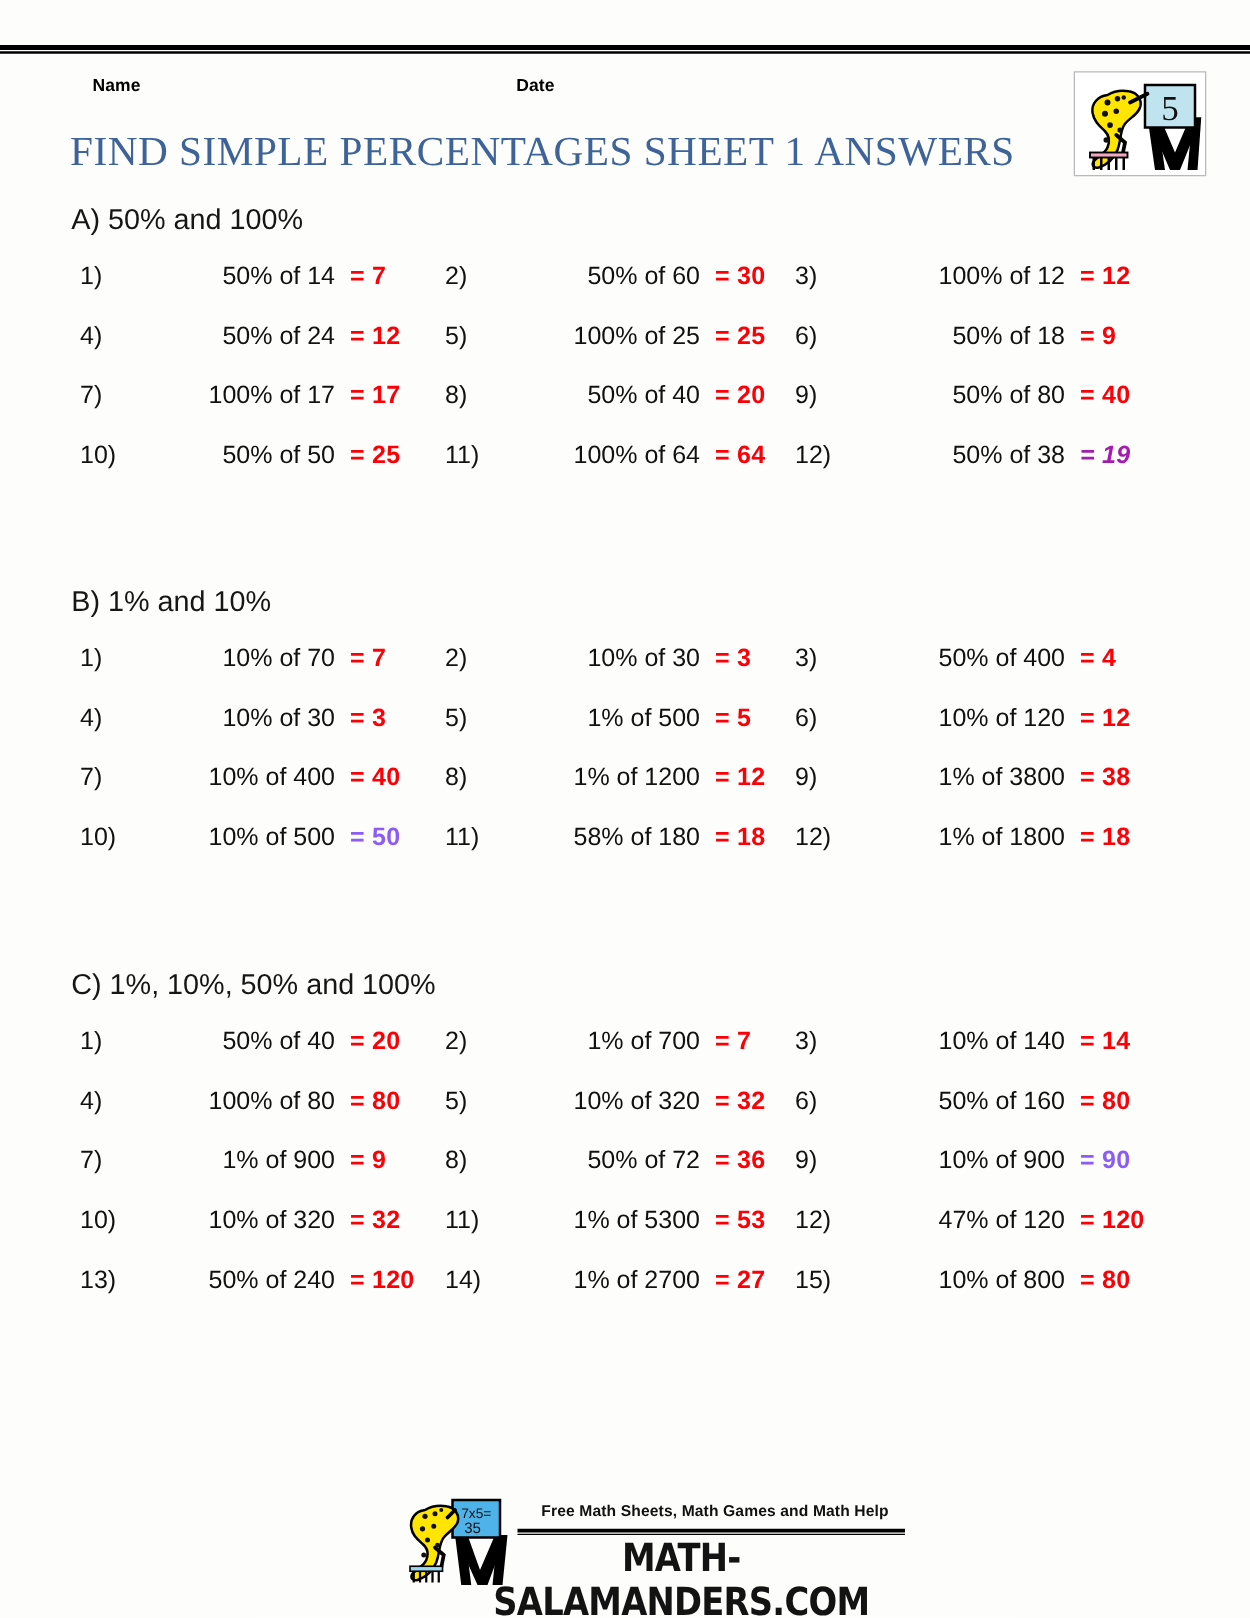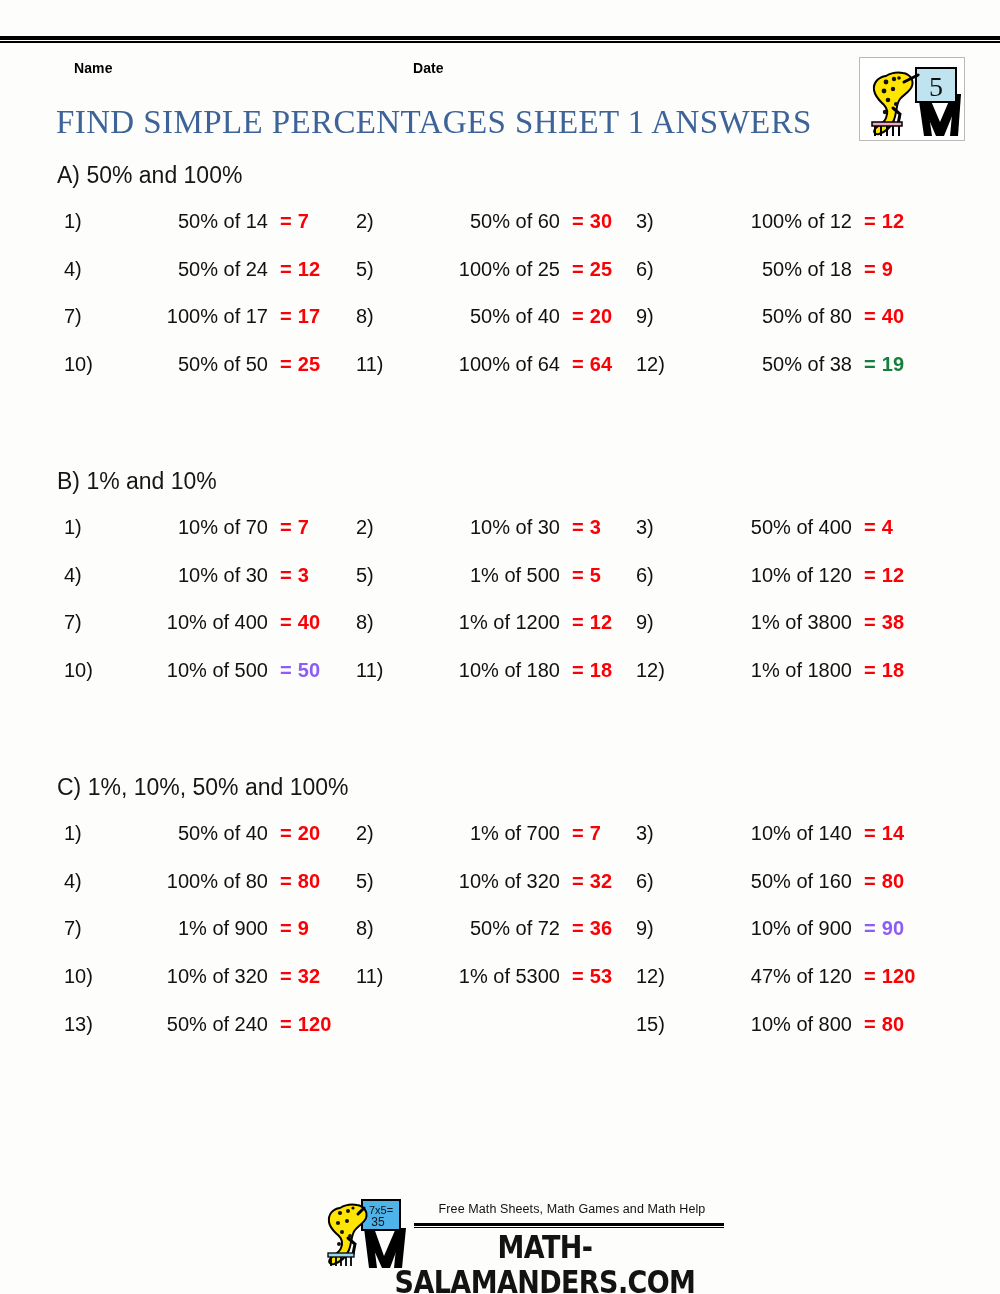--- a/index.html
+++ b/index.html
@@ -176,21 +176,21 @@
     width: 106px;
     height: 72px;
   }
   .footer-tagline {
     position: absolute;
     left: 104px;
     top: 6px;
     width: 300px;
     text-align: center;
     font-size: 12.5px;
-    font-weight: normal;
+    font-weight: bold;
     color: #111111;
     letter-spacing: .1px;
   }
   .footer-rule {
     position: absolute;
     left: 96px;
     top: 27px;
     width: 310px;
     height: 3px;
     background: #000000;
@@ -336,21 +336,21 @@
           <span class="q-ans" style="color: rgb(251, 0, 7);">= 25</span>
         </div>
         <div class="q-cell col-2">
           <span class="q-num">11)</span>
           <span class="q-expr">100% of 64</span>
           <span class="q-ans" style="color: rgb(251, 0, 7);">= 64</span>
         </div>
         <div class="q-cell col-3">
           <span class="q-num">12)</span>
           <span class="q-expr">50% of 38</span>
-          <span class="q-ans" style="color: #15803d;">= 19</span>
+          <span class="q-ans" style="color: #a21caf; font-style: italic;">= 19</span>
         </div>
       </div>
     </div>
 </div>
 
 <div class="section" id="section-B">
   <div class="section-heading">B) 1% and 10%</div>
   <div class="rows">
       <div class="q-row">
         <div class="q-cell col-1">
@@ -404,21 +404,21 @@
         </div>
       </div>
       <div class="q-row">
         <div class="q-cell col-1">
           <span class="q-num">10)</span>
           <span class="q-expr">10% of 500</span>
           <span class="q-ans" style="color: #8b5cf6;">= 50</span>
         </div>
         <div class="q-cell col-2">
           <span class="q-num">11)</span>
-          <span class="q-expr">10% of 180</span>
+          <span class="q-expr">58% of 180</span>
           <span class="q-ans" style="color: rgb(251, 0, 7);">= 18</span>
         </div>
         <div class="q-cell col-3">
           <span class="q-num">12)</span>
           <span class="q-expr">1% of 1800</span>
           <span class="q-ans" style="color: rgb(251, 0, 7);">= 18</span>
         </div>
       </div>
     </div>
 </div>
@@ -492,20 +492,25 @@
           <span class="q-num">12)</span>
           <span class="q-expr">47% of 120</span>
           <span class="q-ans" style="color: rgb(251, 0, 7);">= 120</span>
         </div>
       </div>
       <div class="q-row">
         <div class="q-cell col-1">
           <span class="q-num">13)</span>
           <span class="q-expr">50% of 240</span>
           <span class="q-ans" style="color: rgb(251, 0, 7);">= 120</span>
+        </div>
+        <div class="q-cell col-2">
+          <span class="q-num">14)</span>
+          <span class="q-expr">1% of 2700</span>
+          <span class="q-ans" style="color: rgb(251, 0, 7);">= 27</span>
         </div>
         <div class="q-cell col-3">
           <span class="q-num">15)</span>
           <span class="q-expr">10% of 800</span>
           <span class="q-ans" style="color: rgb(251, 0, 7);">= 80</span>
         </div>
       </div>
     </div>
 </div>
 

